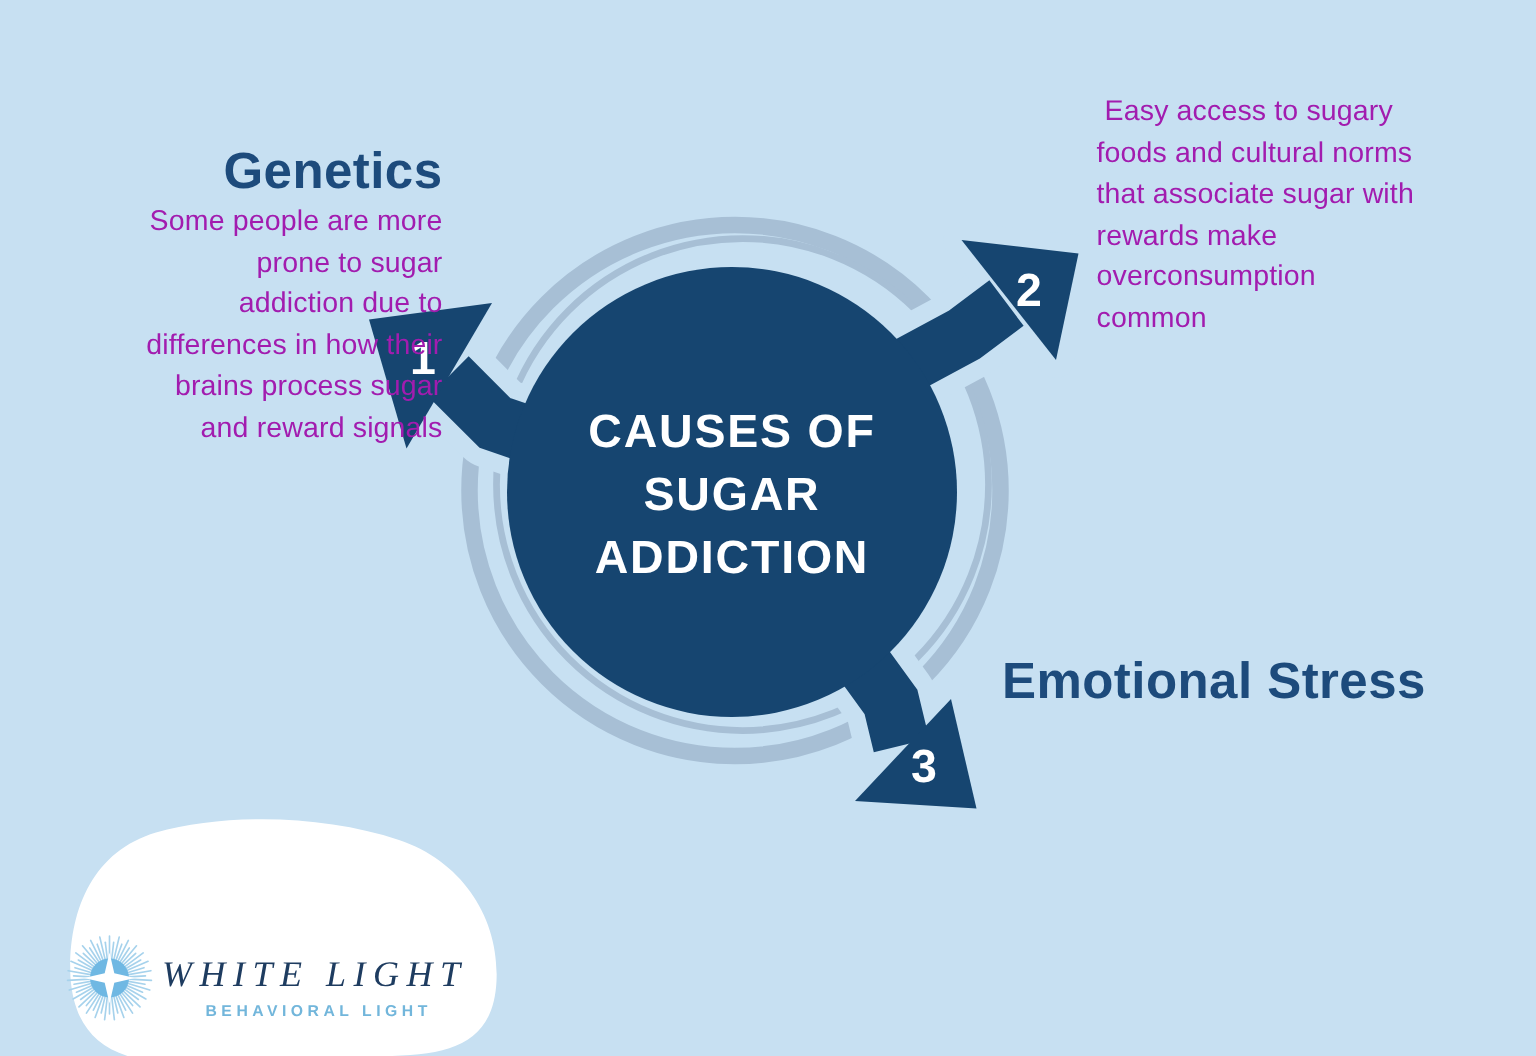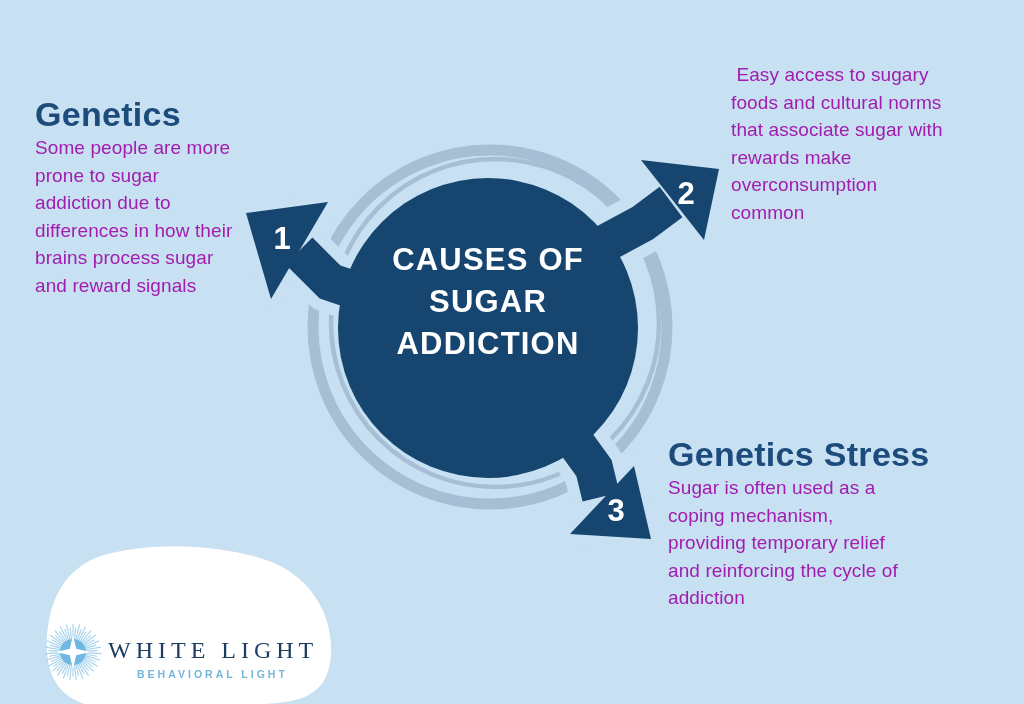--- a/index.html
+++ b/index.html
@@ -6,21 +6,21 @@
   .canvas{
     position:relative;
     width:1024px;height:704px;
     background:#c7e0f2;
     overflow:hidden;
     font-family:"Liberation Sans",sans-serif;
   }
   svg.diagram{position:absolute;left:0;top:0;width:1024px;height:704px;display:block;}
 
   .center-title{
-    position:absolute;left:488px;top:302px;
+    position:absolute;left:488px;top:330px;
     transform:translate(-50%,-50%);
     width:300px;text-align:center;
     color:#ffffff;font-size:31px;font-weight:bold;
     line-height:42px;letter-spacing:1.2px;
     white-space:pre-line;
   }
   .num{
     position:absolute;transform:translate(-50%,-50%);
     color:#ffffff;font-size:31px;font-weight:bold;
   }
@@ -32,28 +32,28 @@
   .cause h2{
     margin:0;padding:0;
     color:#1d4b7c;font-size:34px;font-weight:bold;letter-spacing:0.3px;
     line-height:40px;
   }
   .cause p{
     margin:0 0 0 0;padding:0;
     color:#a21caf;font-size:19px;line-height:27.5px;letter-spacing:0.1px;
     white-space:pre-line;
   }
-  .cause-genetics{left:35px;top:94px;width:260px;}
+  .cause-genetics{left:35px;top:94px;width:260px;text-align:right;}
   .cause-environment{left:731px;top:61px;width:260px;}
   .cause-emotional{left:668px;top:434px;width:310px;}
 
   .logo-name{
     position:absolute;left:108px;top:637px;
     font-family:"Liberation Serif",serif;
-    color:#1e3c60;font-size:24px;letter-spacing:5px;font-weight:500;
+    color:#1e3c60;font-size:24px;letter-spacing:5px;font-weight:500;font-style:italic;
   }
   .logo-tagline{
     position:absolute;left:137px;top:668px;
     color:#72b6db;font-size:10.5px;font-weight:bold;letter-spacing:3px;
   }
   #starburst-rays line{stroke:#a6d2ec;stroke-width:1.1;stroke-linecap:round;}
 </style>
 </head>
 <body>
 
@@ -172,24 +172,19 @@
   <section class="cause cause-environment">
     <p>&nbsp;Easy access to sugary
 foods and cultural norms
 that associate sugar with
 rewards make
 overconsumption
 common</p>
   </section>
 
   <section class="cause cause-emotional">
-    <h2>Genetics Stress</h2>
-    <p>Sugar is often used as a
-coping mechanism,
-providing temporary relief
-and reinforcing the cycle of
-addiction</p>
+    <h2>Emotional Stress</h2>
   </section>
 
   <div class="logo-name">WHITE LIGHT</div>
   <div class="logo-tagline">BEHAVIORAL LIGHT</div>
 
 </div>
 
 </body></html>

